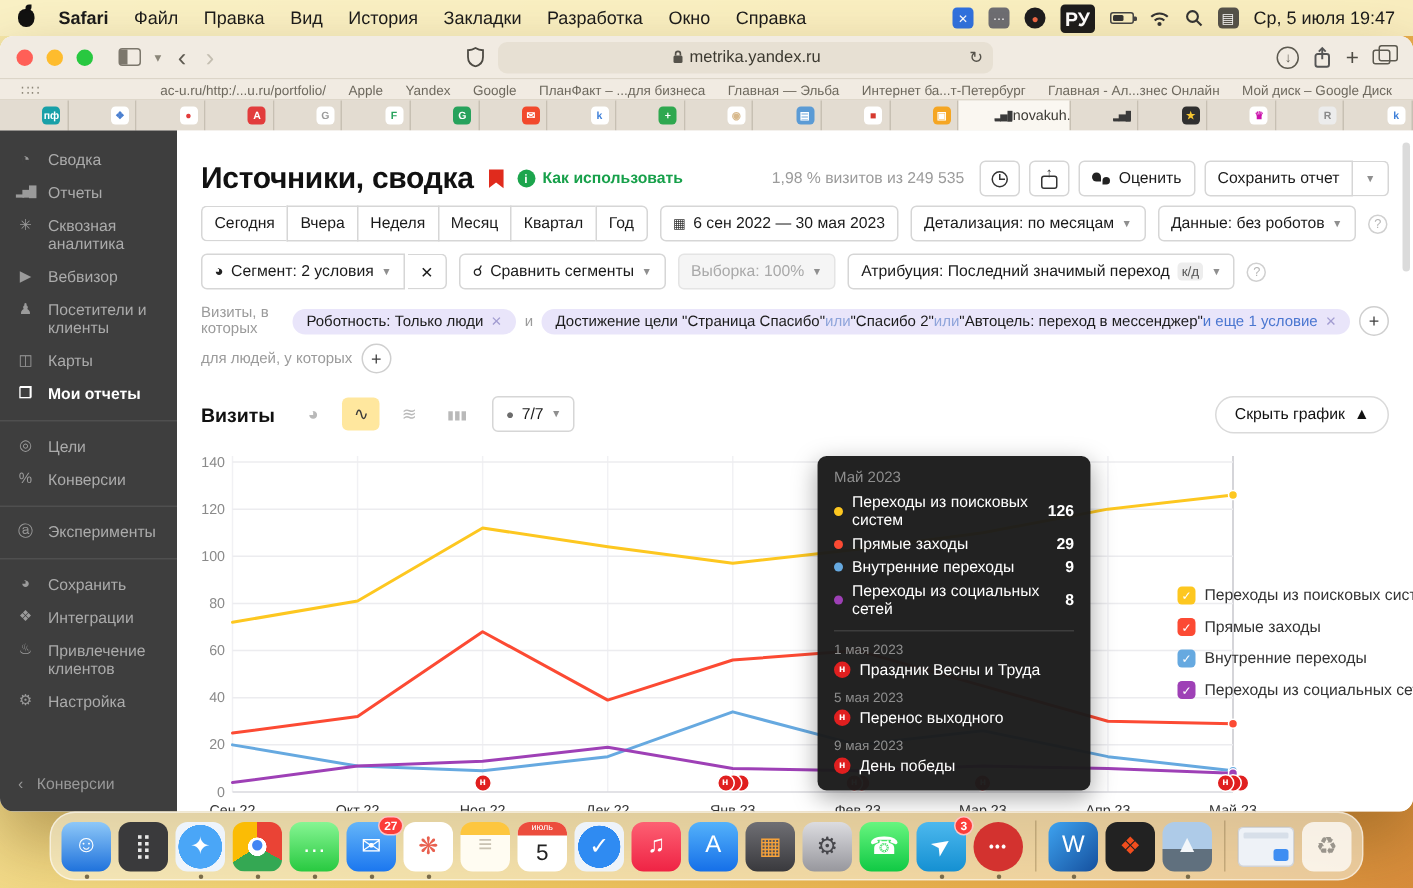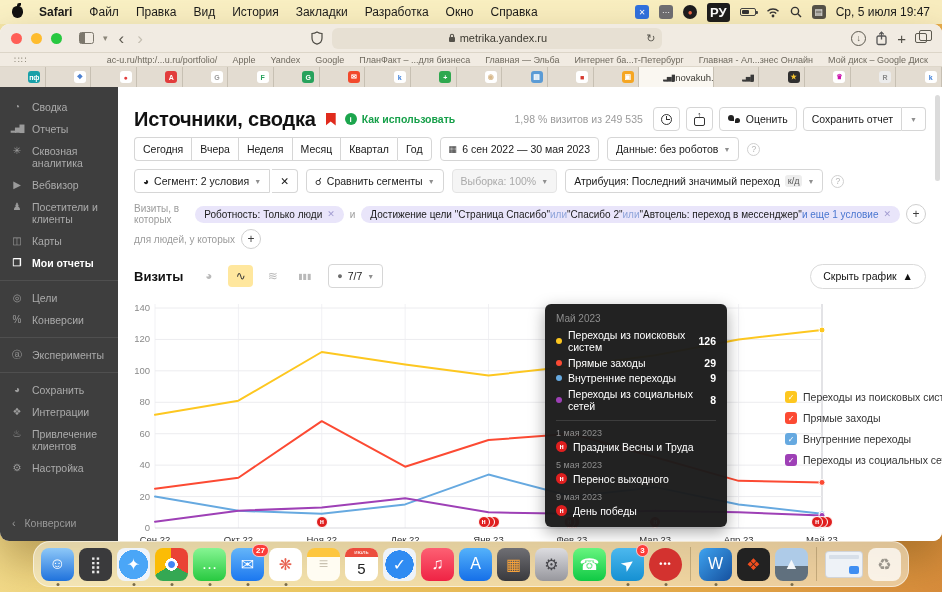--- a/index.html
+++ b/index.html
@@ -398,20 +398,24 @@
             <span class="btn">Сегодня</span>
             <span class="btn">Вчера</span>
             <span class="btn">Неделя</span>
             <span class="btn">Месяц</span>
             <span class="btn">Квартал</span>
             <span class="btn">Год</span>
           </span>
         <span class="btn">
             <span class="cal-ic">▦</span>
             <span>6 сен 2022 — 30 мая 2023</span>
+          </span>
+        <span class="btn">
+            <span>Детализация: по месяцам</span>
+            <span class="dd">▼</span>
           </span>
         <span class="btn">
             <span>Данные: без роботов</span>
             <span class="dd">▼</span>
           </span>
         <span class="q-circle">?</span>
       </div>
 
       <div class="row second">
         <span class="btn split-l">

